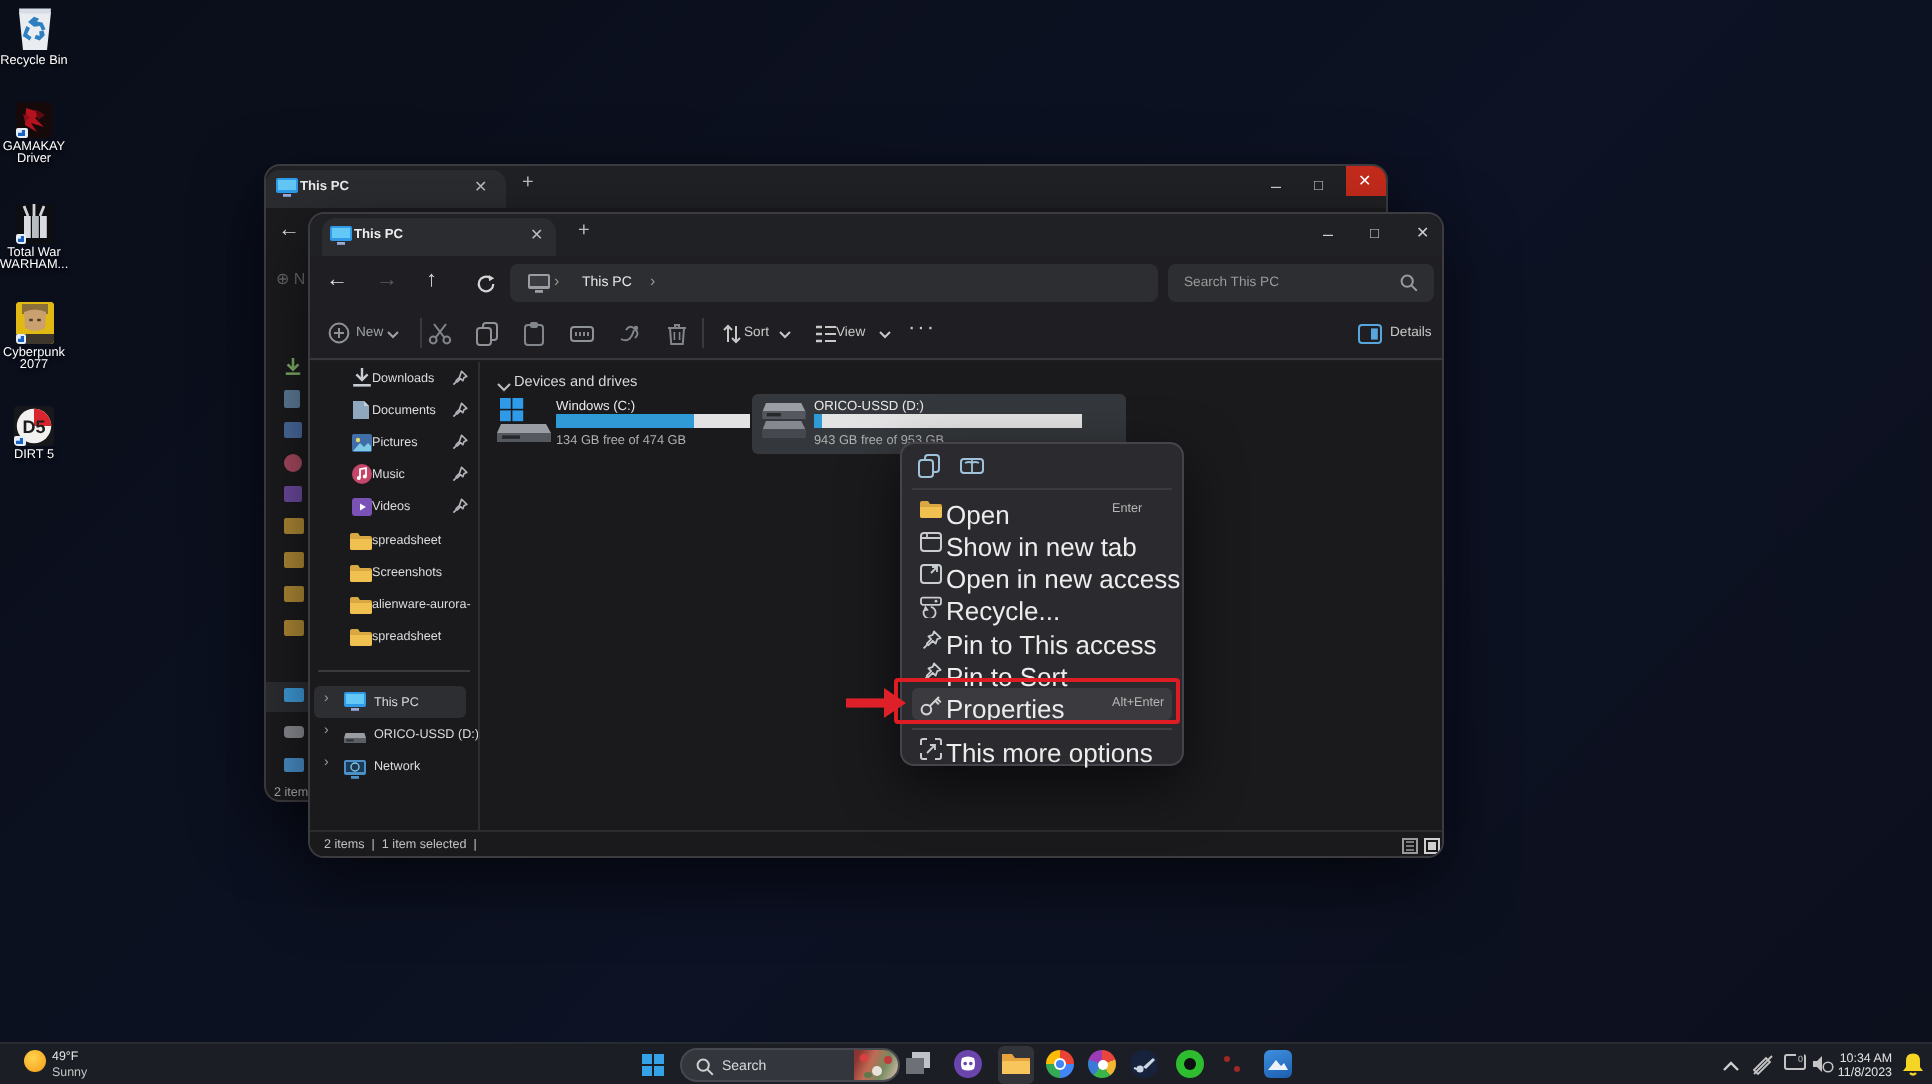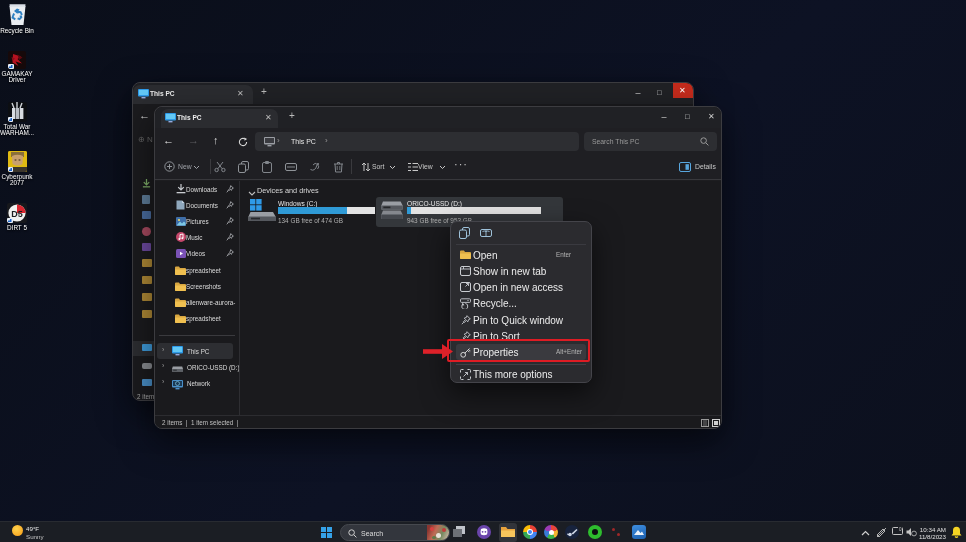--- a/index.html
+++ b/index.html
@@ -7,21 +7,21 @@
 .abs{position:absolute;white-space:nowrap;}
 .dico{position:absolute;width:54px;text-align:center;color:#fff;}
 .dico .lbl{font-size:6.4px;line-height:5.8px;text-shadow:0 1px 2px #000;margin-top:2px;}
 .sharrow{position:absolute;left:0;bottom:0;width:5.5px;height:5.5px;background:#e8eef7;border-radius:1px;}
 .sharrow:after{content:"";position:absolute;left:1px;top:1px;width:3.5px;height:3.5px;background:#1b62c5;clip-path:polygon(0 100%,0 55%,55% 55%,55% 0,100% 0,100% 100%);transform:rotate(0deg);}
 .win{position:absolute;background:#1c1c1f;border:1px solid #3c3c40;border-radius:8px;box-shadow:0 12px 34px rgba(0,0,0,.55);overflow:hidden;}
 .tabbar{position:absolute;left:0;top:0;right:0;height:21px;background:#202125;border-radius:8px 8px 0 0;}
 .tab{position:absolute;background:#2b2c30;border-radius:7px 7px 0 0;}
 .capbtn{position:absolute;color:#cfcfcf;font-size:9px;text-align:center;}
 svg{display:block;}
-.mi{position:absolute;white-space:nowrap;color:#ececec;font-size:10px;}
+.mi{position:absolute;white-space:nowrap;color:#ececec;font-size:13px;}
 </style></head>
 <body>
 
 <div class="dico" style="left:-10px;top:2px;">
   <div style="position:relative;width:21px;height:24px;margin:0 auto;">
     <svg width="21" height="24" viewBox="0 0 21 24">
         <path d="M2.5 4 L18.5 4 L16.5 23 L4.5 23 Z" fill="#e9edf2"></path>
         <path d="M2.5 2.2 L18.5 2.2 L18.3 4.8 L2.7 4.8 Z" fill="#d7dde6"></path>
         <path d="M7 9 l3-2.6 2.6 1 -1.2 1.4 2.8 0.4 1.6 3.4 -1.8 0.8 -1-2.4 -3 0.4 z" fill="#2e7fc1"></path>
         <path d="M6.2 11 l1.8 1 -1.4 3 2.2 1.6 -1 1.6 -3.4-2.2 1-3z" fill="#2e7fc1"></path>
@@ -407,21 +407,21 @@
       <rect x="0.5" y="0.8" width="10" height="3.6" rx="1" stroke="#c9ccd1" stroke-width="0.9" fill="none"></rect>
       <circle cx="8" cy="2.6" r="0.7" fill="#c9ccd1"></circle>
       <path d="M2 7.2 A3 3 0 1 0 5.4 5.4" stroke="#c9ccd1" stroke-width="0.9" fill="none"></path>
       <path d="M2.6 4.6 L1.6 7.6 L4.4 7.2" fill="#c9ccd1"></path>
     </svg>
   <div class="mi" style="left:22px;top:76px;">Recycle...</div>
   <svg class="abs" style="left:10px;top:93px;" width="10" height="10" viewBox="0 0 10 10">
       <path d="M6 0.7 L9.3 4 L7.6 4.6 L6.8 6.8 L5.4 5.4 L3.2 7.6 L2.4 6.8 L4.6 4.6 L3.2 3.2 L5.4 2.4 Z" stroke="#c9ccd1" stroke-width="0.9" fill="none" stroke-linejoin="round"></path>
       <path d="M2.8 7.2 L0.8 9.2" stroke="#c9ccd1" stroke-width="0.9"></path>
     </svg>
-  <div class="mi" style="left:22px;top:93px;">Pin to Quick window</div>
+  <div class="mi" style="left:22px;top:93px;">Pin to This access</div>
   <svg class="abs" style="left:10px;top:109px;" width="10" height="10" viewBox="0 0 10 10">
       <path d="M6 0.7 L9.3 4 L7.6 4.6 L6.8 6.8 L5.4 5.4 L3.2 7.6 L2.4 6.8 L4.6 4.6 L3.2 3.2 L5.4 2.4 Z" stroke="#c9ccd1" stroke-width="0.9" fill="none" stroke-linejoin="round"></path>
       <path d="M2.8 7.2 L0.8 9.2" stroke="#c9ccd1" stroke-width="0.9"></path>
     </svg>
   <div class="mi" style="left:22px;top:109px;">Pin to Sort</div>
   <div class="abs" style="left:5px;top:122px;width:130px;height:16px;background:#3a3a3f;border-radius:3px;"></div>
   <svg class="abs" style="left:9px;top:125px;" width="11" height="11" viewBox="0 0 11 11">
       <circle cx="3.2" cy="7.8" r="2.4" stroke="#d5d5d5" stroke-width="1" fill="none"></circle>
       <path d="M4.8 6.2 L9.5 1.5 M7.6 3.4 L9.4 5.2 M8.6 2.4 L10.4 4.2" stroke="#d5d5d5" stroke-width="1" fill="none"></path>
     </svg>

